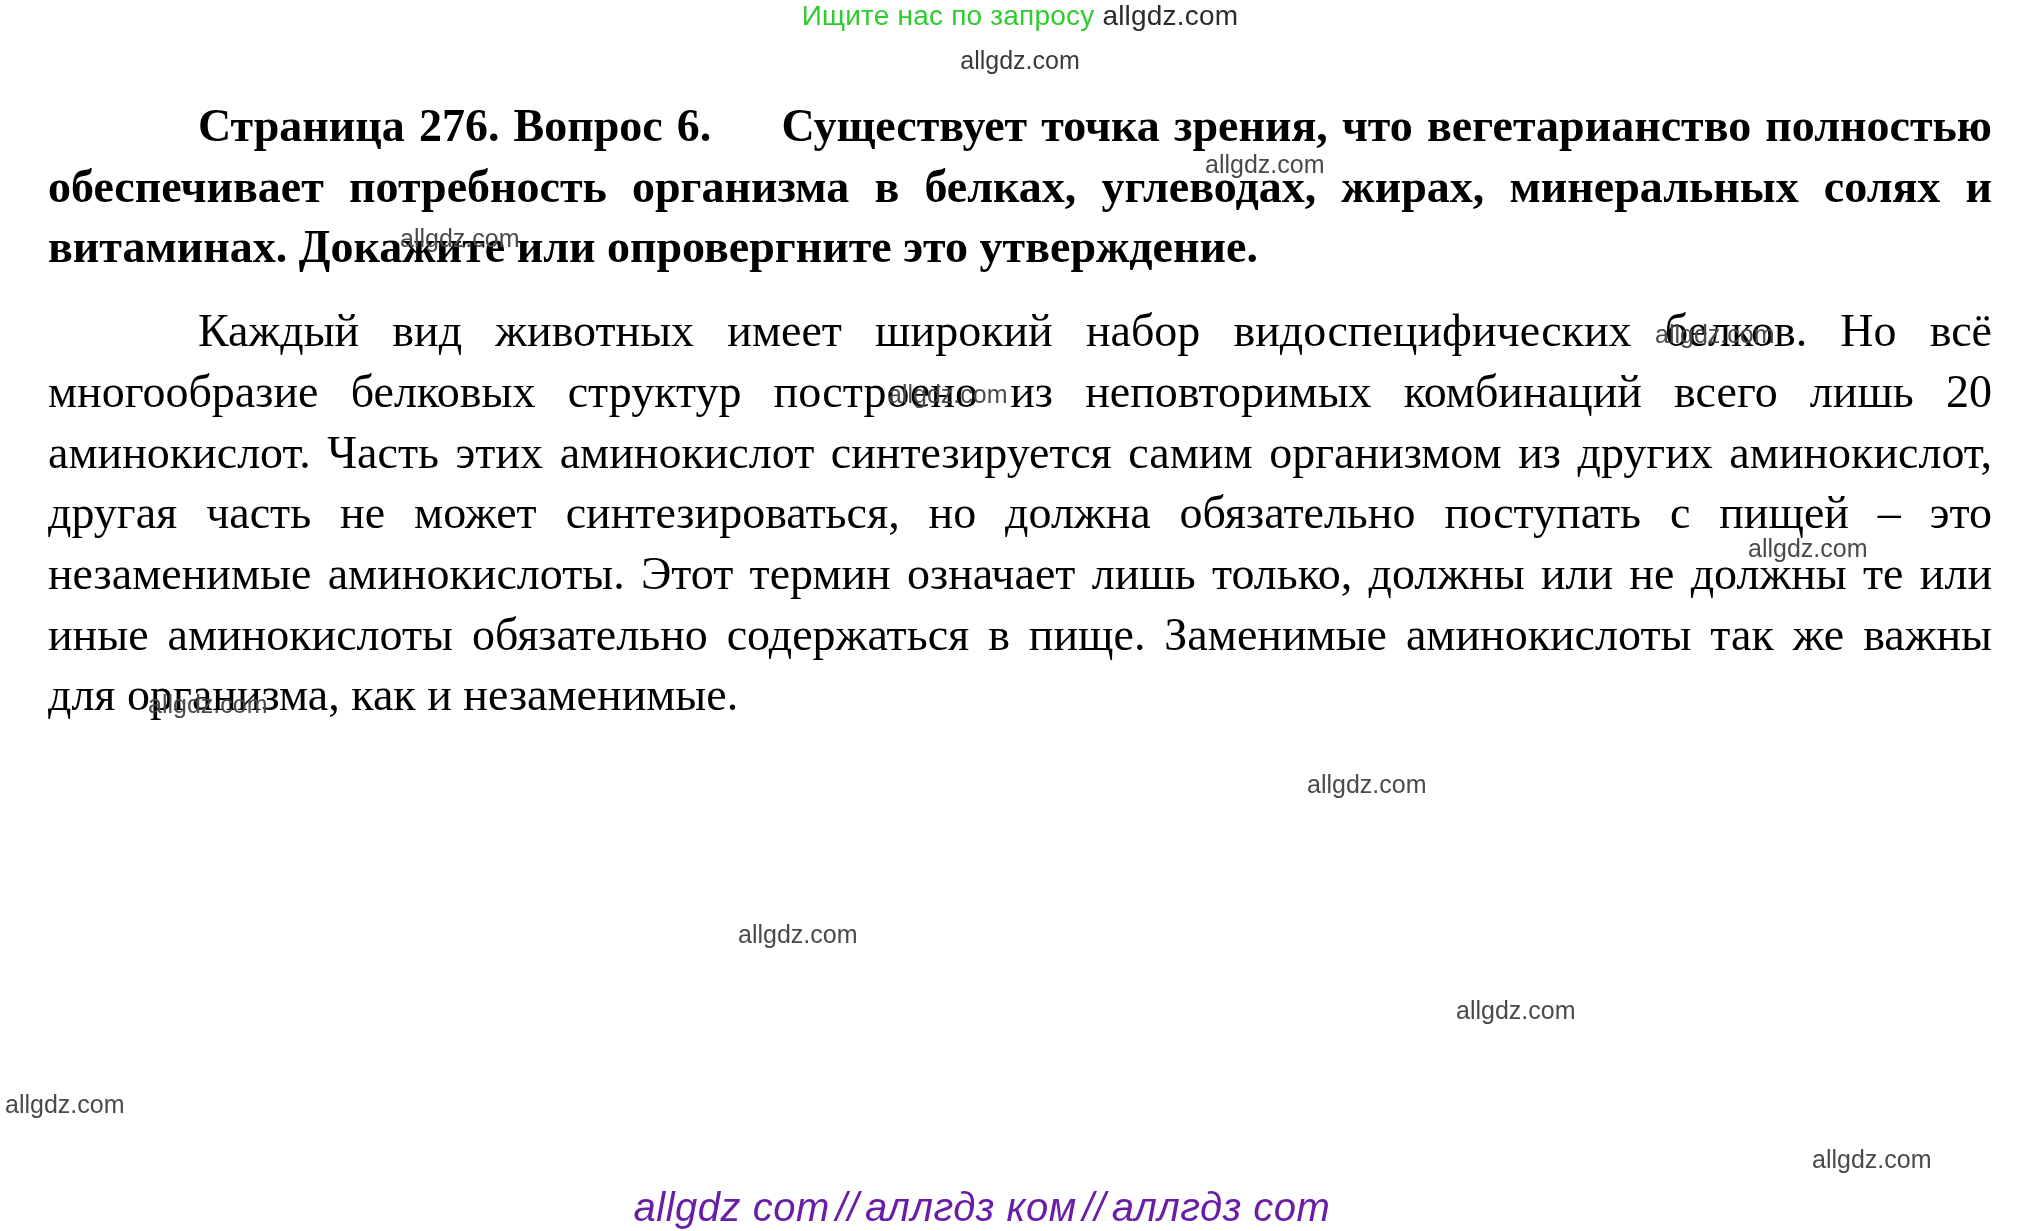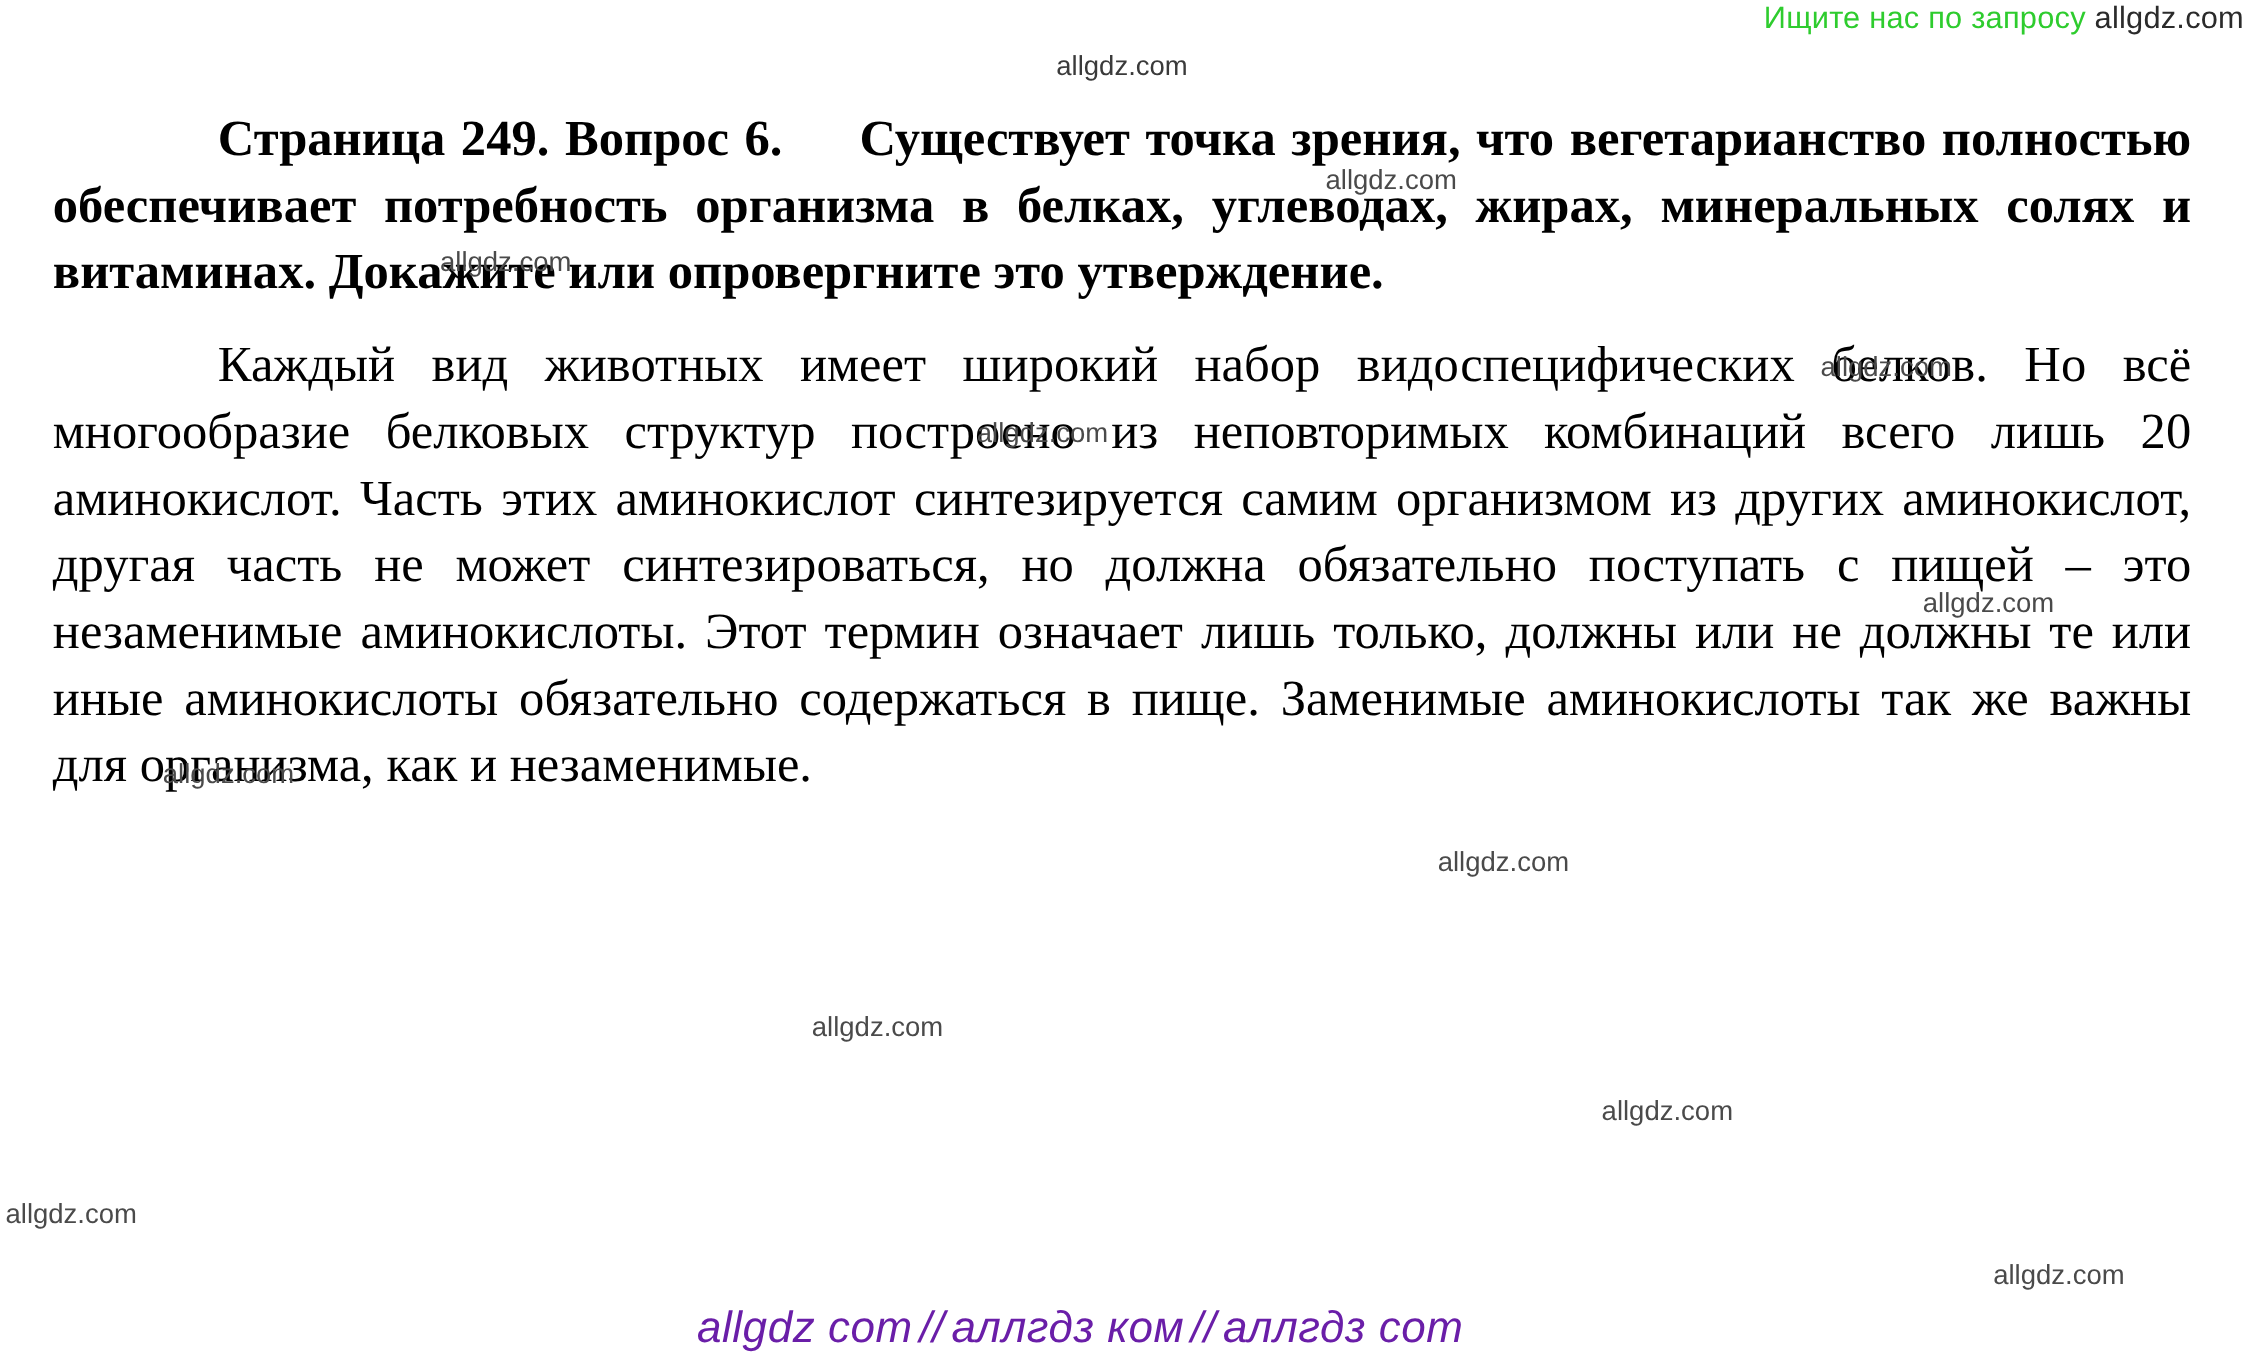--- a/index.html
+++ b/index.html
@@ -21,21 +21,21 @@
     width: 2040px;
     height: 1231px;
   }
 
   
   .top-banner {
     position: absolute;
     top: 0px;
     left: 0;
     width: 2040px;
-    text-align: right;
+    text-align: center;
     font-family: "Liberation Sans", sans-serif;
     font-size: 28px;
     color: #2ecc2e;
     letter-spacing: 0.2px;
   }
   .top-banner .dark {
     color: #2b2b2b;
   }
   .sub-banner {
     position: absolute;
@@ -124,21 +124,21 @@
 <div class="page">
 
   <div class="top-banner">
     <span>Ищите нас по запросу </span><span class="dark">allgdz.com</span>
   </div>
 
   <div class="sub-banner">allgdz.com</div>
 
   <div class="doc">
     <p class="para q">
-      <span class="qlabel">Страница 249. Вопрос 6.</span><span class="qspace"></span><span>Существует точка зрения, что вегетарианство полностью обеспечивает потребность организма в белках, углеводах, жирах, минеральных солях и витаминах. Докажите или опровергните это утверждение.</span>
+      <span class="qlabel">Страница 276. Вопрос 6.</span><span class="qspace"></span><span>Существует точка зрения, что вегетарианство полностью обеспечивает потребность организма в белках, углеводах, жирах, минеральных солях и витаминах. Докажите или опровергните это утверждение.</span>
     </p>
     <p class="para body">Каждый вид животных имеет широкий набор видоспецифических белков. Но всё многообразие белковых структур построено из неповторимых комбинаций всего лишь 20 аминокислот. Часть этих аминокислот синтезируется самим организмом из других аминокислот, другая часть не может синтезироваться, но должна обязательно поступать с пищей – это незаменимые аминокислоты. Этот термин означает лишь только, должны или не должны те или иные аминокислоты обязательно содержаться в пище. Заменимые аминокислоты так же важны для организма, как и незаменимые.</p>
   </div>
 
 
   <div class="wm" style="left:1205px; top:150px;">allgdz.com</div>
   <div class="wm" style="left:400px; top:224px;">allgdz.com</div>
   <div class="wm" style="left:1655px; top:320px;">allgdz.com</div>
   <div class="wm" style="left:888px; top:380px;">allgdz.com</div>
   <div class="wm" style="left:1748px; top:534px;">allgdz.com</div>

